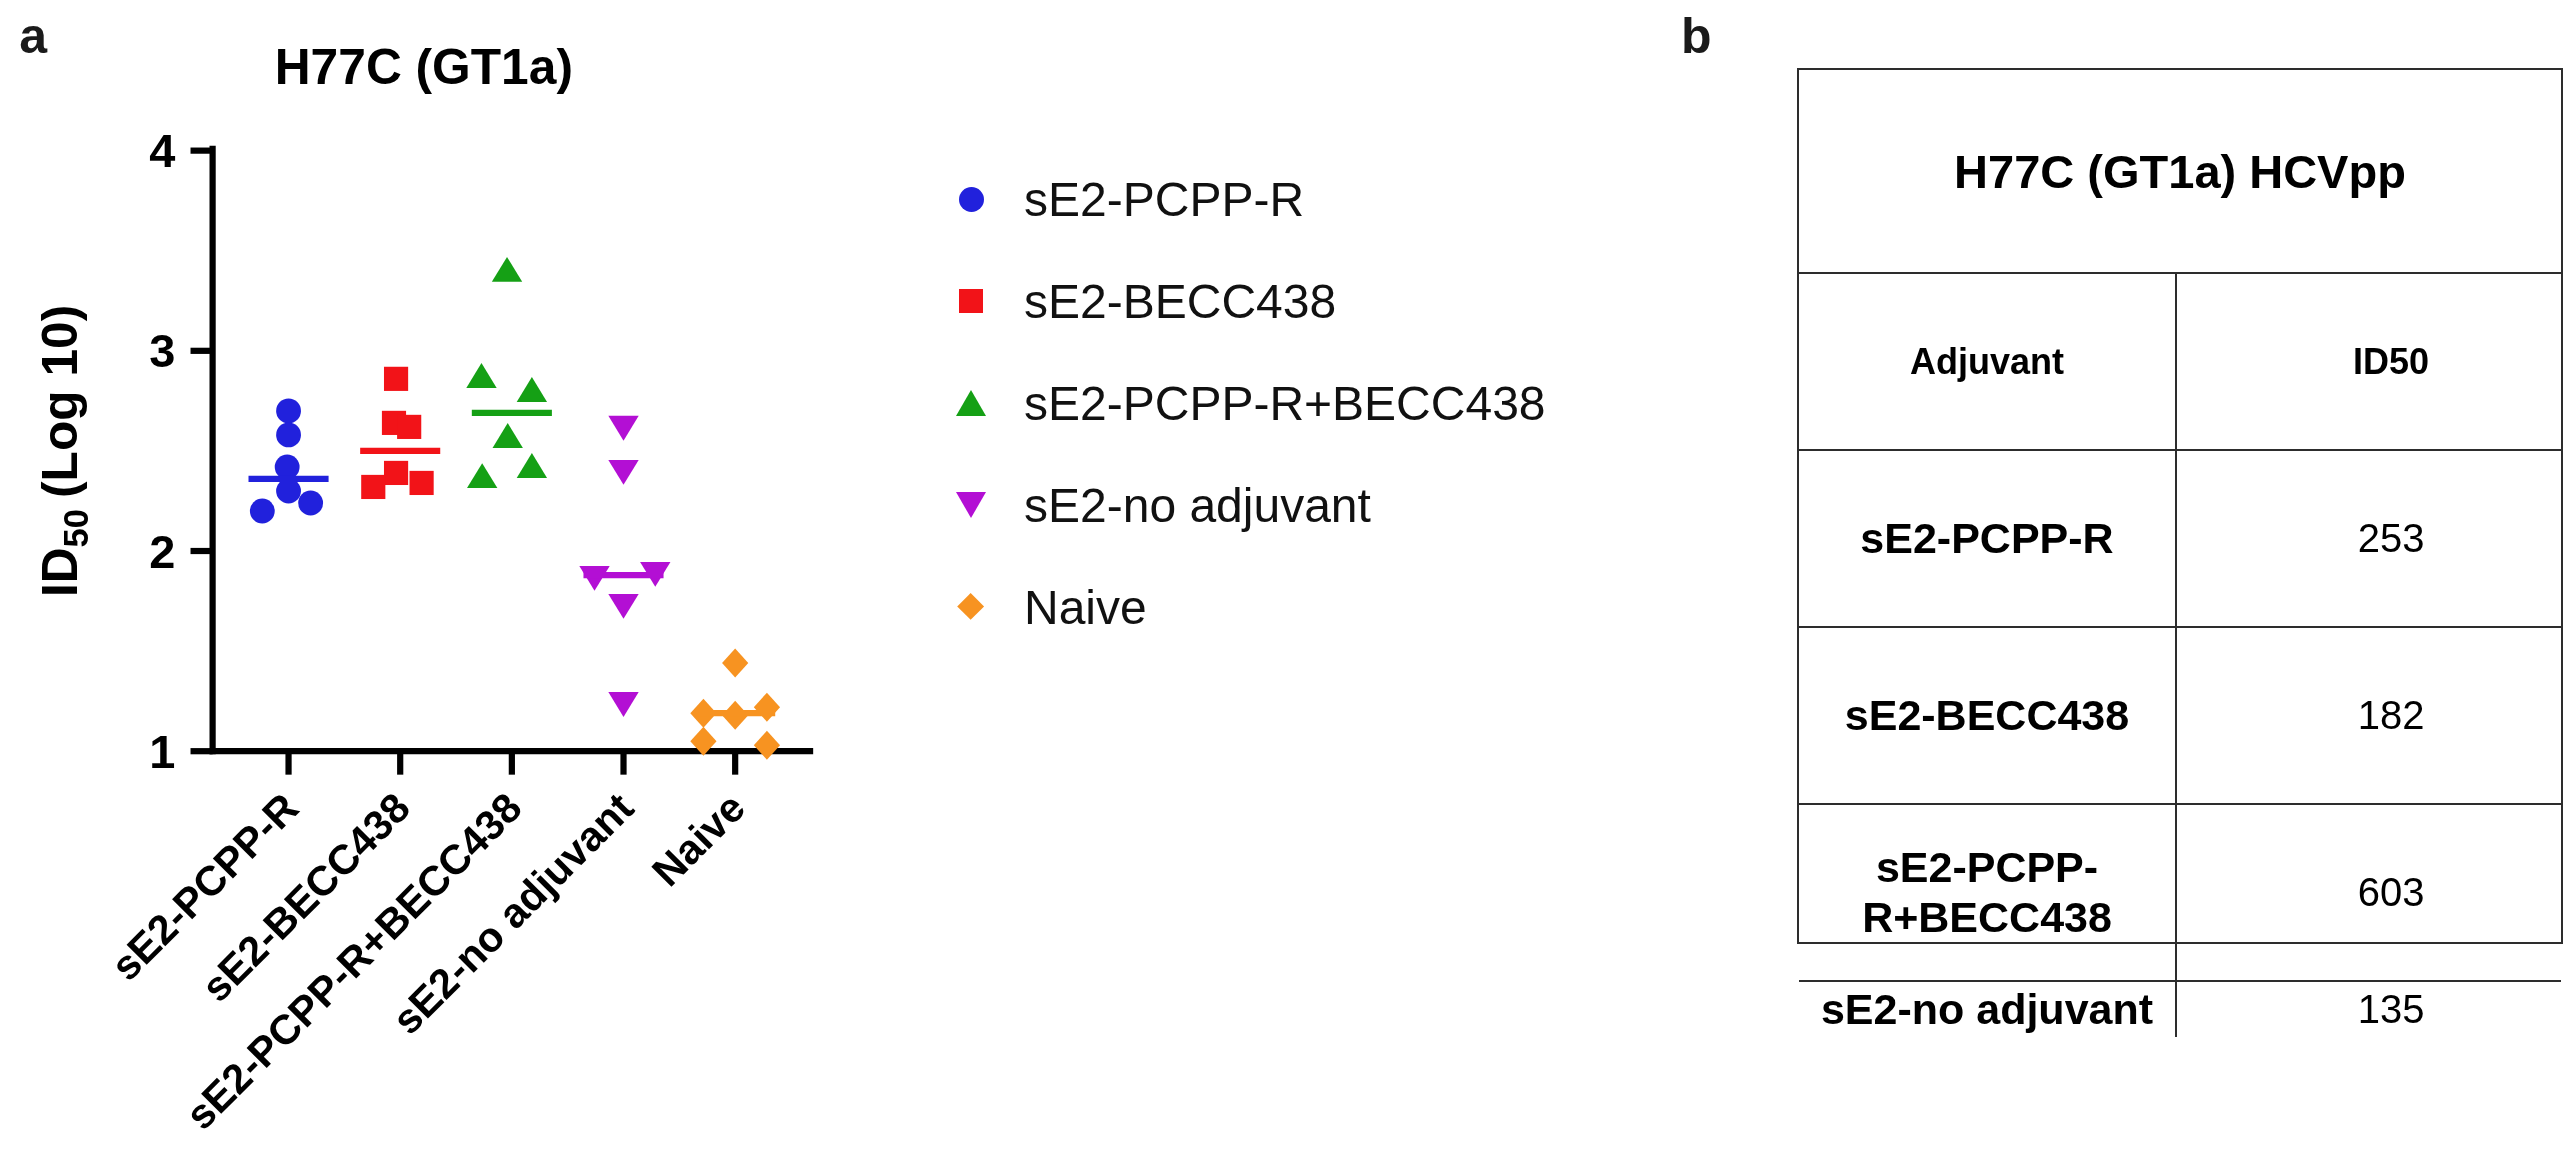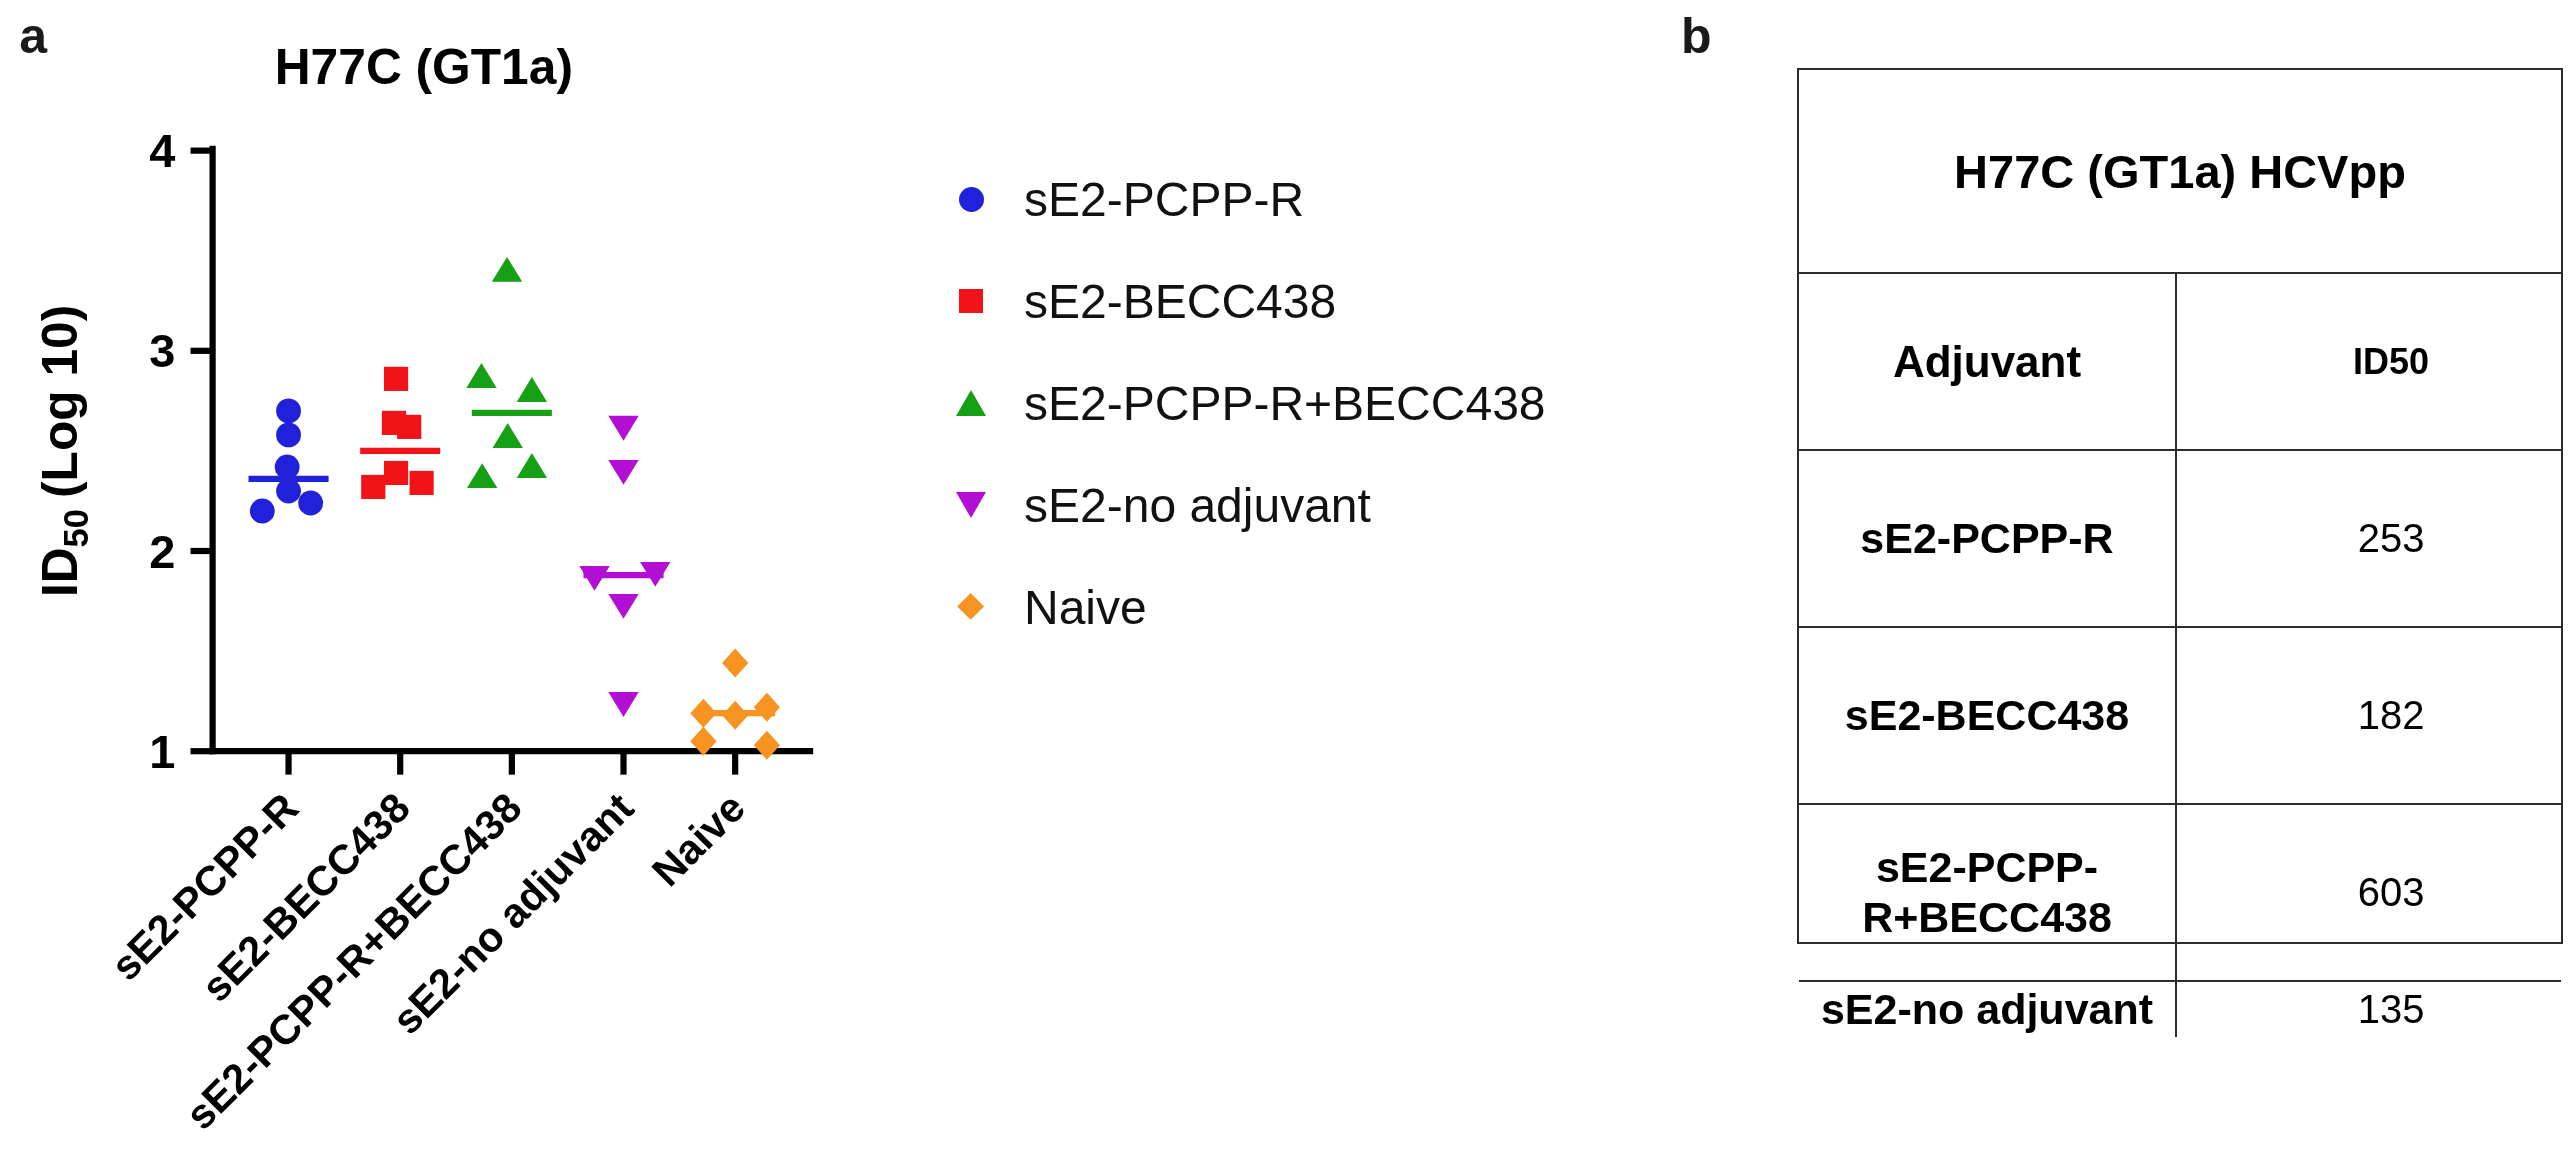--- a/index.html
+++ b/index.html
@@ -28,21 +28,21 @@
   
   #hcv-table { position:absolute; left:1797px; top:68px; width:766px; height:876px;
                display:grid; grid-template-columns:378px 1fr;
                grid-template-rows:204px 177px 177px 177px 177px 1fr;
                border:2.8px solid #2d2d2d; background:#fff; }
   .cell { border-right:2.8px solid #2d2d2d; border-bottom:2.8px solid #2d2d2d;
           display:flex; align-items:center; justify-content:center; text-align:center; padding:2.8px; }
   .cell.col2 { border-right:none;padding-left:47px; }
   .cell.rowlast { border-bottom:none; }
   .cell.title { grid-column:1 / 3; font-size:47px; font-weight:bold; border-right:none; }
-  .cell.hdr-adjuvant { font-size:44px; font-weight:bold; }
+  .cell.hdr-adjuvant { font-size:36px; font-weight:bold; }
   .cell.hdr-id50 { font-size:36px; font-weight:bold; }
   .cell.name { font-size:43px; font-weight:bold; line-height:1.15; }
   .cell.value { font-size:40px; font-weight:normal; }
 </style>
 </head>
 <body>
 
 <div class="panel-label" id="panel-a-label">a</div>
 <div class="panel-label" id="panel-b-label">b</div>
 

